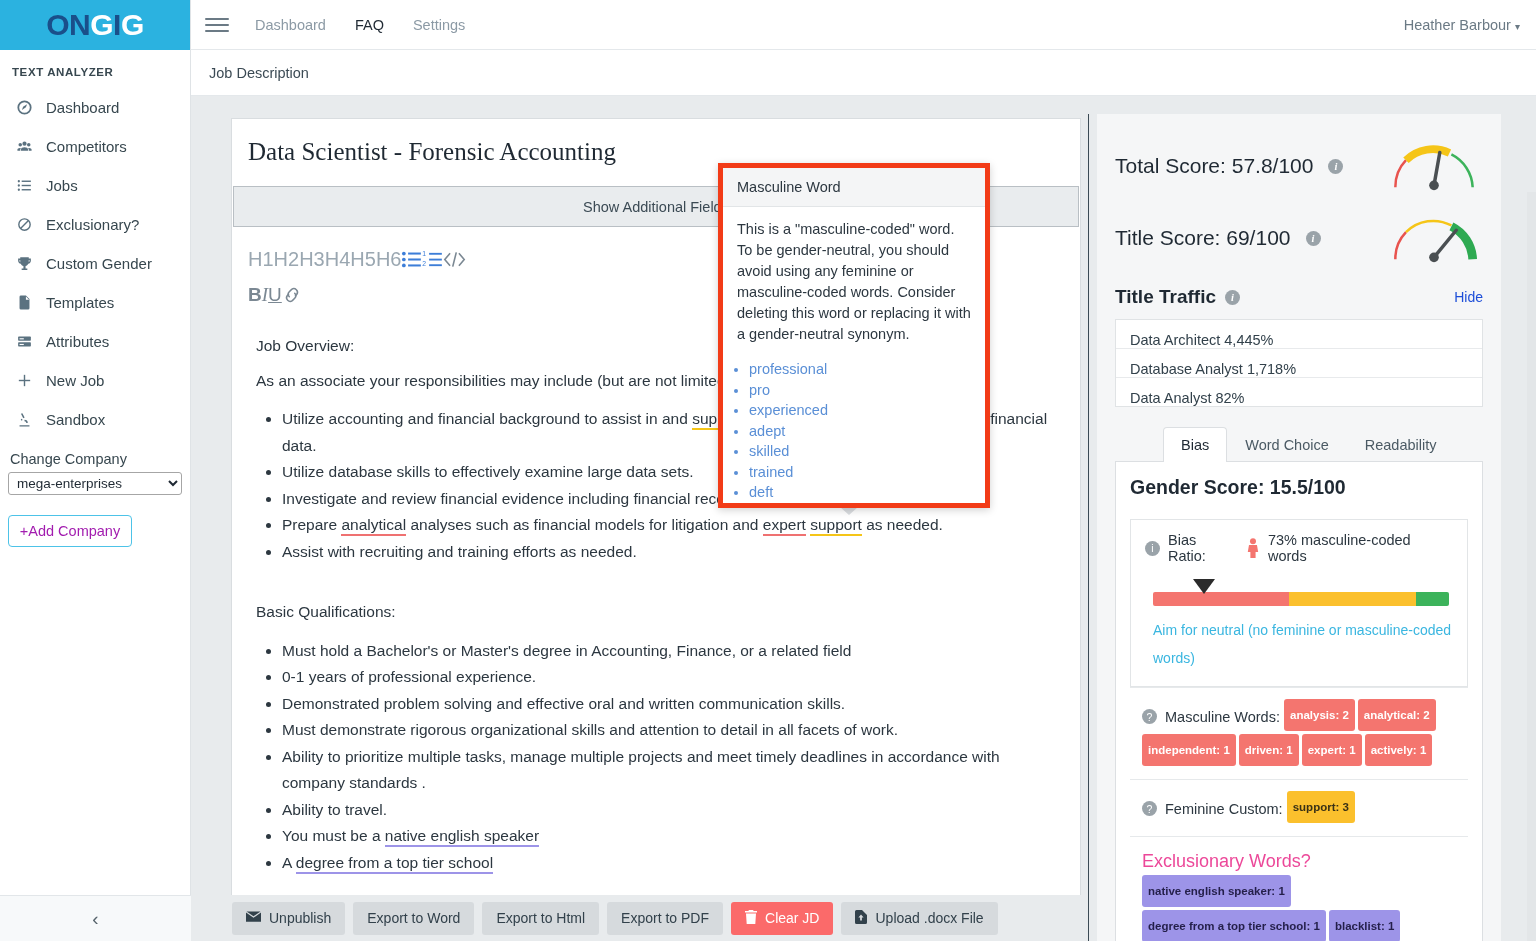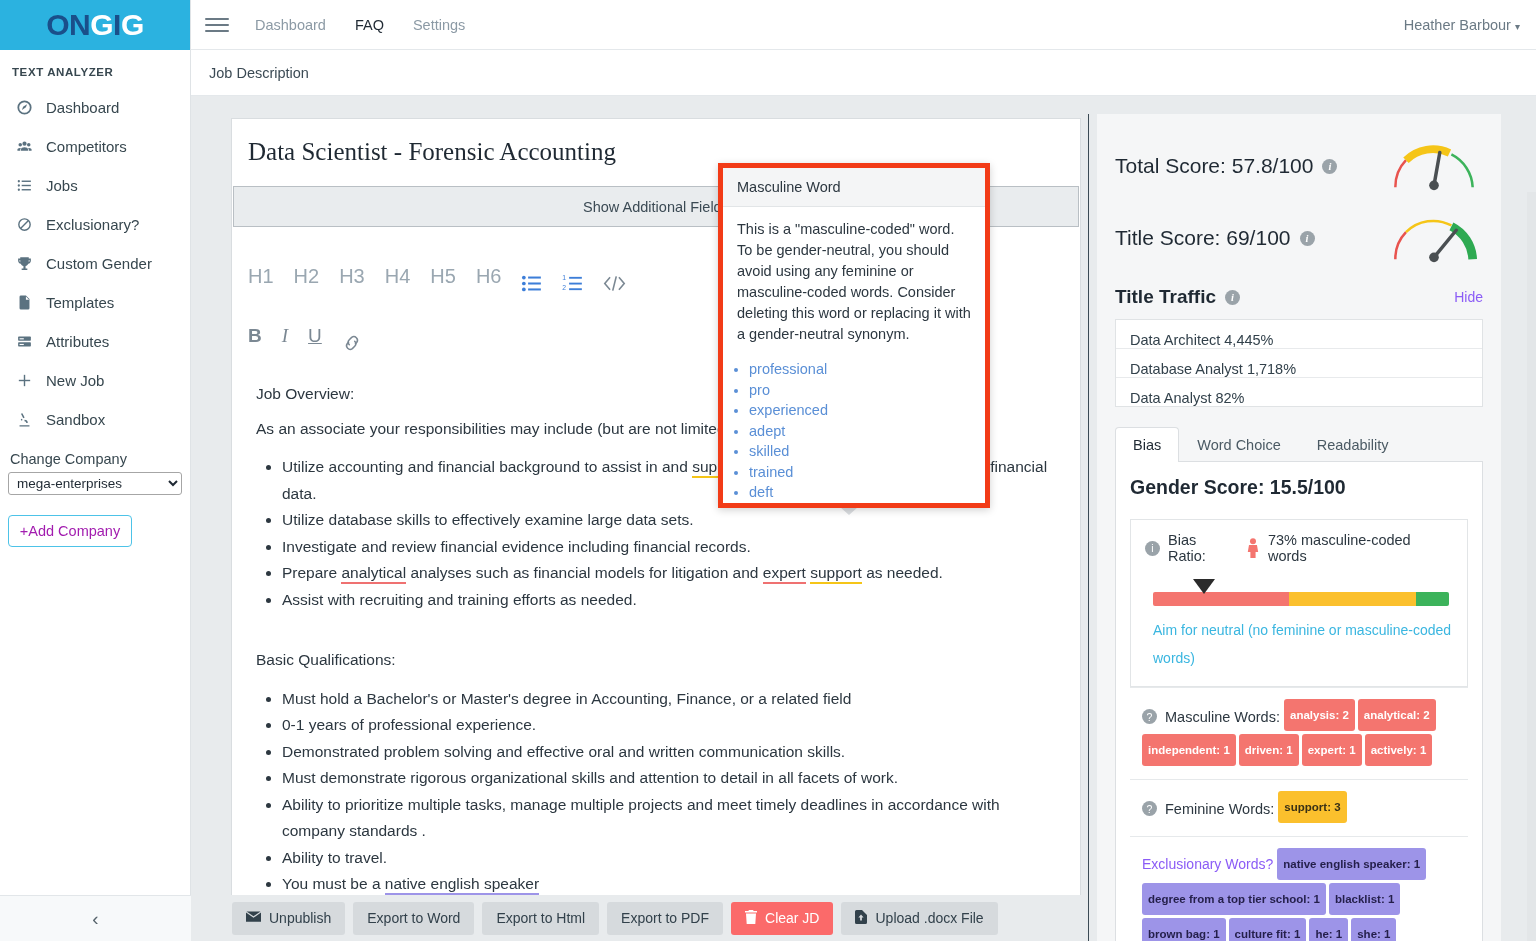--- a/index.html
+++ b/index.html
@@ -103,21 +103,21 @@
     font-family: "Liberation Serif", serif;
     font-size: 25px; color: #1f2933; padding: 19px 0 20px 16px;
   }
   .addfields-bar {
     margin: 0 1px; height: 41px; background: #e9ecee;
     border: 1px solid #b9bfc4;
     display: flex; align-items: center; justify-content: center;
     font-size: 14.5px; color: #3b4a54; cursor: pointer;
   }
   .rte-toolbar { padding: 14px 0 6px 16px; }
-  .rte-row { display: flex; gap: 20px; height: 36px; margin-top: 24px; }
+  .rte-row { display: flex; align-items: center; height: 36px; }
   .rte-h { font-size: 20px; color: #9aa7b1; cursor: pointer; font-weight: 400; }
   .rte-ico { cursor: pointer; display: flex; align-items: center; }
   .rte-ico svg { display: block; }
   .rte-fmt { font-size: 19px; color: #7b8893; cursor: pointer; }
 
   .jd-body { padding: 6px 18px 28px 16px; font-size: 15.5px; line-height: 26.5px; color: #2c3740; }
   .jd-body p { margin: 8px; }
   .jd-body ul { margin: 12px 0 0 20px; padding-left: 14px; }
   .jd-body li { margin-bottom: 0px; }
   .jd-spacer { height: 26px; }
@@ -145,44 +145,45 @@
     position: absolute; left: 897px; top: 18px; width: 1px; bottom: 0;
     background: #3b4a54;
   }
 
   
   .rightpanel {
     position: absolute; left: 906px; top: 18px; width: 404px; bottom: 0;
     background: #f5f6f7; padding: 16px 18px 0 18px; overflow: hidden;
   }
   .score-row { display: flex; align-items: center; justify-content: space-between; height: 72px; }
-  .score-label { font-size: 21px; color: #1f2933; display: flex; align-items: center; gap: 9px; }
+  .score-label { font-size: 21px; color: #1f2933; display: flex; align-items: center; gap: 15px; }
   .info-dot {
     width: 15px; height: 15px; border-radius: 50%; background: #9aa3a9;
     color: #fff; font-size: 10.5px; font-style: italic; font-weight: bold;
     display: inline-flex; align-items: center; justify-content: center;
     font-family: "Liberation Serif", serif; cursor: pointer;
   }
   .gauge { width: 98px; height: 58px; }
 
   .tt-head { display: flex; align-items: center; justify-content: space-between; margin-top: 12px; margin-bottom: 11px; }
   .tt-title { font-size: 19px; font-weight: bold; color: #1f2933; display: flex; align-items: center; gap: 9px; }
-  .tt-hide { font-size: 14px; color: #8b5cf6; cursor: pointer; }
+  .tt-hide { font-size: 14px; color: #1d4ed8; cursor: pointer; }
   .tt-list { border: 1px solid #e0e3e5; background: #fff; }
   .tt-item { padding: 12px 0 0 14px; font-size: 14.5px; color: #32414b; border-bottom: 1px solid #e8eaec; }
   .tt-item:last-child { border-bottom: none; }
 
   .tabs { display: flex; margin-top: 20px; }
   .tab {
     padding: 9px 17px; font-size: 14.5px; color: #4b5a64; cursor: pointer;
     border: 1px solid transparent; border-bottom: none;
   }
   .tab.active {
     background: #fff; border-color: #dcdfe2; border-radius: 4px 4px 0 0;
     color: #1f2933;
+    margin-left: 48px;
   }
   .tabpanel { background: #fff; border: 1px solid #dcdfe2; margin-top: -1px; padding: 14px 14px 0 14px; }
   .gender-score { font-size: 19.5px; font-weight: bold; color: #1f2933; margin-bottom: 20px; }
 
   .bias-box { border: 1px solid #e2e5e7; padding: 12px 14px 14px 14px; }
   .bias-ratio-line { display: flex; align-items: center; gap: 8px; font-size: 14.5px; color: #2c3740; }
   .qmark {
     width: 15px; height: 15px; border-radius: 50%; background: #9aa3a9;
     color: #fff; font-size: 10.5px; display: inline-flex;
     align-items: center; justify-content: center; cursor: pointer; flex: 0 0 15px;
@@ -203,21 +204,21 @@
   .word-row { border-top: 1px solid #e6e9eb; padding: 11px 14px 10px 12px; font-size: 14.5px; color: #2c3740; line-height: 26px; }
   .wr-label { display: inline-flex; align-items: center; gap: 8px; vertical-align: middle; }
   .chip {
     display: inline-block; font-size: 11.5px; font-weight: bold;
     padding: 3px 6px; border-radius: 3px; margin: 0 3px 3px 0;
     vertical-align: middle; color: #fff;
   }
   .chip-masc { background: #f4756f; }
   .chip-fem { background: #fbc02d; color: #3a3116; }
   .chip-excl { background: #9d94e8; color: #241f4a; }
-  .excl-label { font-size: 14px; color: #8b5cf6; text-align: right; }
+  .excl-label { font-size: 18px; color: #ec4899; text-align: right; }
 
   
   .outer-scroll {
     position: absolute; right: 0; top: 96px; width: 9px; bottom: 0;
     background: #e3e6e8;
   }
 
   
   .tooltip {
     position: absolute; left: 718px; top: 163px; width: 272px; height: 345px;
@@ -547,21 +548,21 @@
           <span class="wr-label">
             <span class="qmark">?</span>
             <span>Masculine Words:</span>
           </span>
           <span class="chip chip-masc">analysis: 2</span><span class="chip chip-masc">analytical: 2</span><span class="chip chip-masc">independent: 1</span><span class="chip chip-masc">driven: 1</span><span class="chip chip-masc">expert: 1</span><span class="chip chip-masc">actively: 1</span>
         </div>
 
         <div class="word-row">
           <span class="wr-label">
             <span class="qmark">?</span>
-            <span>Feminine Words:</span>
+            <span>Feminine Custom:</span>
           </span>
           <span class="chip chip-fem">support: 3</span>
         </div>
 
         <div class="word-row">
           <span class="excl-label">Exclusionary Words?</span>
           <span class="chip chip-excl">native english speaker: 1</span><span class="chip chip-excl">degree from a top tier school: 1</span><span class="chip chip-excl">blacklist: 1</span><span class="chip chip-excl">brown bag: 1</span><span class="chip chip-excl">culture fit: 1</span><span class="chip chip-excl">he: 1</span><span class="chip chip-excl">she: 1</span>
         </div>
       </div>
     </div>

